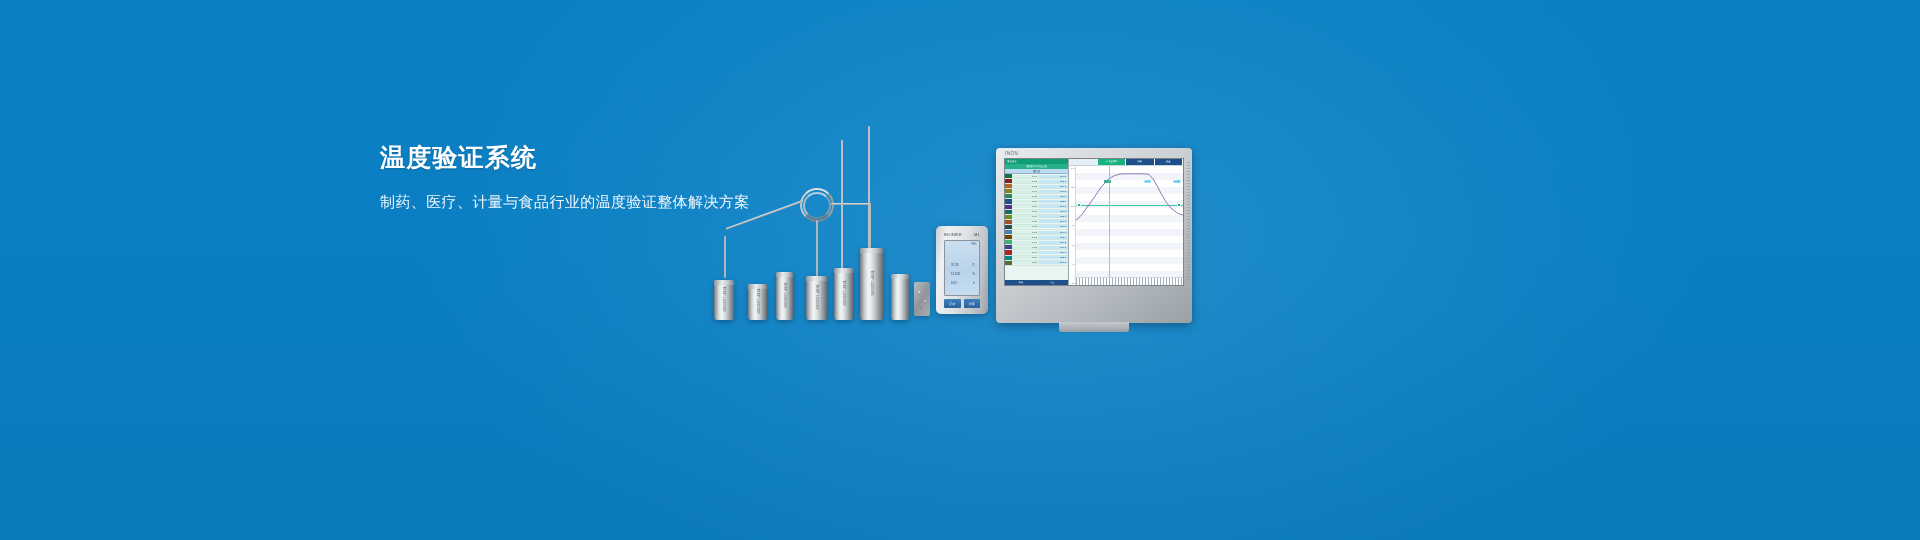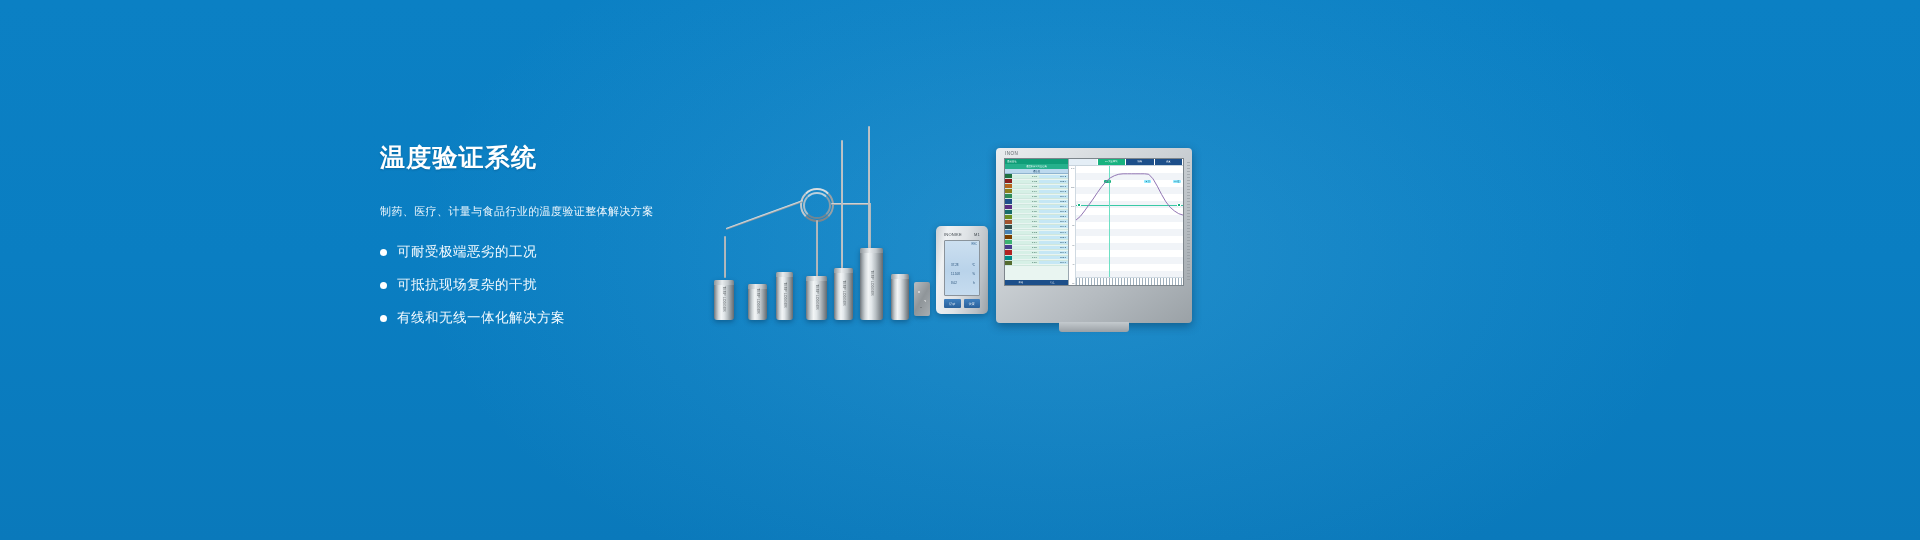--- a/index.html
+++ b/index.html
@@ -29,22 +29,22 @@
   }
   .copy-title {
     font-size:25px;
     font-weight:bold;
     letter-spacing:1.2px;
     line-height:1.2;
     color:#ffffff;
     text-shadow:0 1px 2px rgba(0,40,70,.25);
   }
   .copy-sub {
-    margin-top:32px;
-    font-size:11px;
+    margin-top:19px;
+    font-size:15px;
     font-weight:normal;
     letter-spacing:.4px;
     color:#eef7fd;
     line-height:1.4;
   }
   .bullets { margin-top:20px; }
   .bullet {
     display:flex;
     align-items:center;
     margin-bottom:7px;
@@ -344,34 +344,20 @@
   }
 </style>
 </head>
 <body>
 
 <div class="banner">
 
   <div class="copy">
     <div class="copy-title">温度验证系统</div>
     <div class="copy-sub">制药、医疗、计量与食品行业的温度验证整体解决方案</div>
-    <div class="bullets">
-      <div class="bullet">
-        <span class="dot"></span>
-        <span class="bullet-label">可耐受极端恶劣的工况</span>
-      </div>
-      <div class="bullet">
-        <span class="dot"></span>
-        <span class="bullet-label">可抵抗现场复杂的干扰</span>
-      </div>
-      <div class="bullet">
-        <span class="dot"></span>
-        <span class="bullet-label">有线和无线一体化解决方案</span>
-      </div>
-    </div>
   </div>
 
   <div class="montage">
 
     <div class="coil" style="left:100px; top:68px; width:34px; height:34px;"></div>
     <div class="coil" style="left:103px; top:72px; width:28px; height:27px; opacity:.85;"></div>
     <div class="cable" style="left:26px; top:108px; width:82px; transform:rotate(-20deg);"></div>
     <div class="cable" style="left:131px; top:83px; width:40px; transform:rotate(0deg);"></div>
     <div class="stem" style="left:116px; top:100px; height:60px;"></div>
     <div class="stem" style="left:169px; top:83px; height:78px;"></div>

